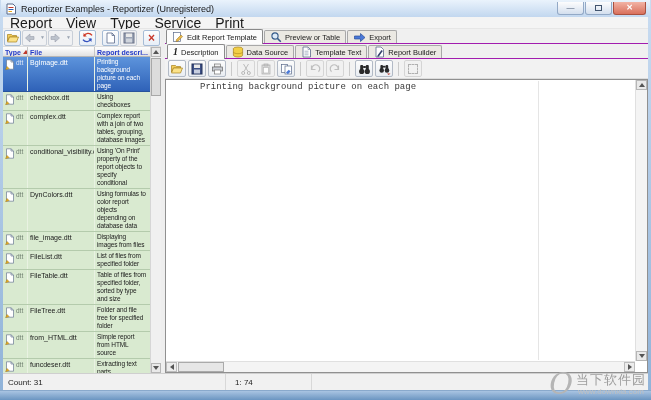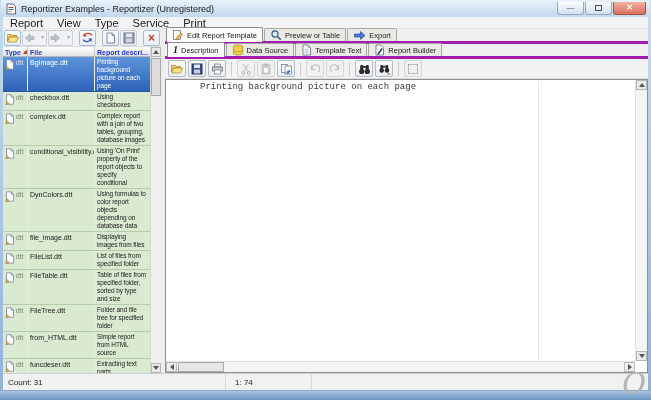--- a/index.html
+++ b/index.html
@@ -6,21 +6,21 @@
   html,body{width:651px;height:400px;overflow:hidden}
   body{position:relative;font-family:"Liberation Sans",sans-serif;background:linear-gradient(#c9dcf1,#8fb2d8);outline:1px solid #4a6f9b;}
   
   .titlebar{position:absolute;left:1px;top:0;right:1px;height:17px;background:linear-gradient(#eaf3fc,#c2d7ef);display:flex;align-items:center;gap:4px;padding:0 4px;justify-content:flex-end;}
   .title-text{font-size:9px;color:#1a1a1a;white-space:nowrap}
   .winbtns{margin-left:auto;display:flex;gap:1px}
   .wbtn{width:27px;height:13px;border:1px solid #93a9c6;border-top:none;border-radius:0 0 3px 3px;background:linear-gradient(#fdfdfd,#d3dfee);display:flex;align-items:center;justify-content:center;font-size:8px;line-height:8px;color:#41546e}
   .wbtn.close{width:33px;background:linear-gradient(#f2b3a5,#d9705c);border-color:#a8503f;color:#fff;font-weight:bold}
   .maxglyph{width:7px;height:6px;border:1px solid #41546e}
   
-  .menubar{position:absolute;left:3px;top:17px;right:3px;height:12px;background:#f4f4f4;display:flex;align-items:center;font-size:11px;color:#1a1a1a;border-bottom:1px solid #e6e6e6}
+  .menubar{position:absolute;left:3px;top:17px;right:3px;height:12px;background:#f4f4f4;display:flex;align-items:center;font-size:14px;color:#1a1a1a;border-bottom:1px solid #e6e6e6}
   .menu-item{padding:0 7px;height:100%;display:flex;align-items:center}
   
   .left-pane{position:absolute;left:3px;top:29px;width:158px;bottom:27px;background:#fff}
   .ftoolbar{height:18px;display:flex;align-items:center;gap:1px;padding:0 1px;background:#f1f1f1;border-bottom:1px solid #dedede}
   .tbtn{min-width:17px;height:16px;border:1px solid #a6bcd6;border-radius:2px;background:linear-gradient(#fdfdfd,#e7eef7);display:flex;align-items:center;justify-content:center}
   .tbtn.disabled{border-color:#c9cfd8;background:#f0f1f3}
   .tbtn.combo{width:25px;justify-content:space-between;padding:0 1px}
   .dd{font-size:5px;color:#9aa4b2;line-height:5px}
   .gap{width:4px}
   .xglyph{color:#c8382a;font-size:12px;font-weight:bold;line-height:10px}
@@ -41,21 +41,21 @@
   .vscroll{position:absolute;right:0;top:0;bottom:0;width:11px;background:#f0f0f0;border-left:1px solid #d6d6d6}
   .sbtn{position:absolute;left:0;right:0;height:10px;background:#e9e9e9;border:1px solid #b6b6b6;display:flex;align-items:center;justify-content:center}
   .tri-up{width:0;height:0;border-left:3px solid transparent;border-right:3px solid transparent;border-bottom:4px solid #555}
   .tri-dn{width:0;height:0;border-left:3px solid transparent;border-right:3px solid transparent;border-top:4px solid #555}
   .tri-lf{width:0;height:0;border-top:3px solid transparent;border-bottom:3px solid transparent;border-right:4px solid #555}
   .tri-rt{width:0;height:0;border-top:3px solid transparent;border-bottom:3px solid transparent;border-left:4px solid #555}
   .vthumb{position:absolute;left:0;right:0;top:11px;height:38px;background:#dcdcdc;border:1px solid #a8a8a8}
   
   .splitter{position:absolute;left:161px;top:29px;width:4px;bottom:27px;background:#eeeeee}
   .right-pane{position:absolute;left:165px;top:29px;right:3px;bottom:27px;background:#f0f0f0}
-  .tabstrip{display:flex;align-items:flex-end;border-bottom:3px solid #a21caf;padding-left:1px;height:15px}
+  .tabstrip{display:flex;align-items:flex-end;border-bottom:1px solid #a21caf;padding-left:1px;height:15px}
   .tabstrip.sub{padding-left:2px}
   .tab{display:flex;align-items:center;gap:3px;padding:0 5px;height:13px;font-size:7.5px;color:#1a1a1a;background:#ebe9e3;border:1px solid #a8a8a8;border-bottom:none;border-radius:2px 2px 0 0;margin-right:1px;white-space:nowrap}
   .tab.active{background:#fcfcfc;height:15px;margin-bottom:-1px;position:relative;z-index:2;border-color:#8a8a8a}
   .tabicon{display:flex;align-items:center}
   .num1{font-family:"Liberation Serif",serif;font-style:italic;font-weight:bold;font-size:10px;color:#222;line-height:10px}
   .etb{height:20px;display:flex;align-items:center;gap:2px;padding:1px 3px;background:#f2f2f2;border-bottom:1px solid #dcdcdc}
   .ebtn{width:18px;height:17px;border:1px solid #b2bac6;border-radius:2px;background:linear-gradient(#fcfcfc,#e9edf2);display:flex;align-items:center;justify-content:center}
   .ebtn.disabled{border-color:#cfcfcf;background:#f1f1f1;opacity:.8}
   .esep{width:1px;height:14px;background:#cacaca;margin:0 3px}
   .selbox{width:10px;height:10px;border:1px dashed #a0a0a0}
@@ -552,13 +552,17 @@
 </div>
 
 <div class="statusbar">
   <div class="sp sp1">Count: 31</div>
   <div class="sp sp2">1:  74</div>
 </div>
 <div class="bottom-frame"></div>
 
 <div class="wm">
   <span class="wm-o">O</span>
+  <span class="wm-col">
+    <span class="wm-name">当下软件园</span>
+    <span class="wm-url">www.downxia.com</span>
+  </span>
 </div>
 
 </body></html>

